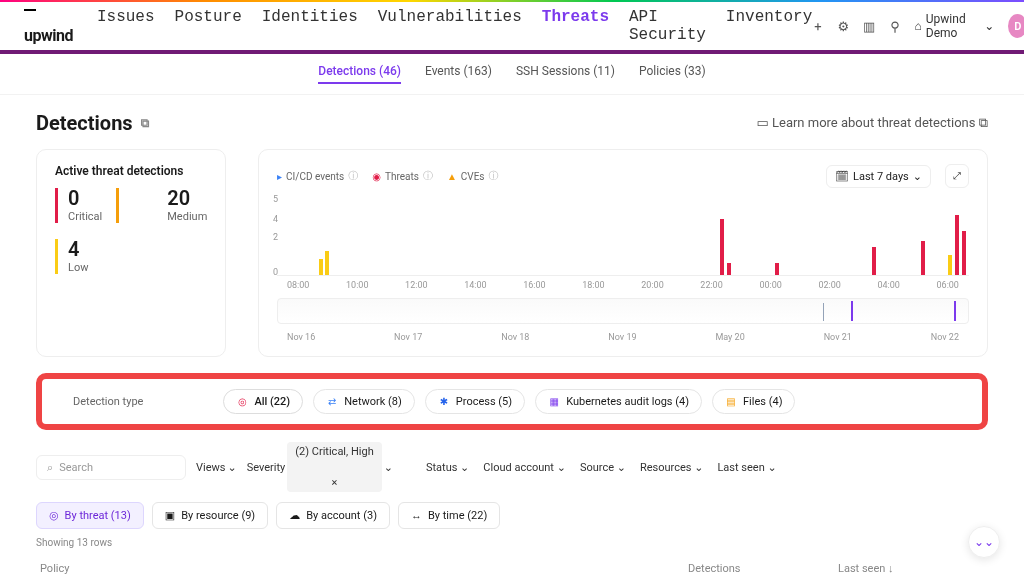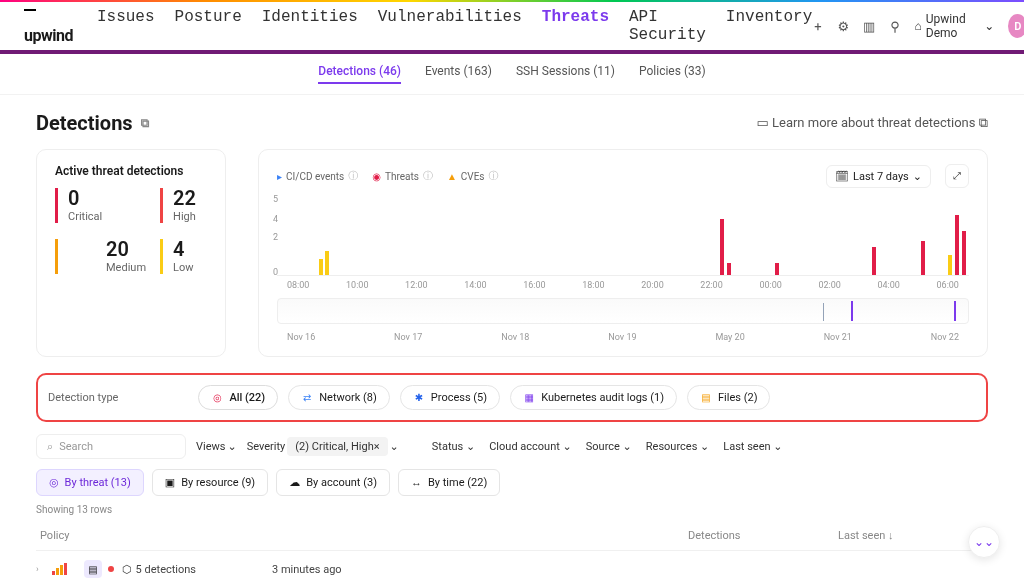--- a/index.html
+++ b/index.html
@@ -36,29 +36,29 @@
 .stat-num { font-size:20px; font-weight:600; line-height:1; }
 .stat-lbl { font-size:11px; color:#666; margin-top:2px; }
 .chart-header { display:flex; gap:14px; align-items:center; font-size:10px; }
 .legend-item { display:flex; align-items:center; gap:4px; color:#666; }
 .time-picker { margin-left:auto; border:1px solid #eee; border-radius:6px; padding:4px 8px; font-size:11px; display:flex; align-items:center; gap:4px; cursor:pointer; }
 .expand-btn { border:1px solid #eee; border-radius:6px; width:24px; height:24px; display:flex; align-items:center; justify-content:center; cursor:pointer; }
 .chart-body { height:80px; border-bottom:1px solid #eee; position:relative; margin-top:8px; }
 .chart-xaxis { display:flex; justify-content:space-between; font-size:9px; color:#999; margin-top:4px; padding:0 10px; }
 .chart-xaxis.dates { margin-top:8px; }
 .mini-chart { height:26px; border:1px solid #eee; border-radius:4px; margin-top:8px; position:relative; background:linear-gradient(180deg,#fafafa,#fff); }
-.detection-type-row { display:flex; align-items:center; gap:10px; border:2px solid #ef4444; border-radius:10px; padding:10px 10px; margin-bottom:12px; font-size:11px; }
+.detection-type-row { display:flex; align-items:center; gap:10px; border:6px solid #ef4444; border-radius:10px; padding:10px 31px; margin-bottom:12px; font-size:11px; }
 .dt-label { color:#666; margin-right:70px; }
 .chip { border:1px solid #e5e5e5; border-radius:16px; padding:5px 12px; display:flex; align-items:center; gap:6px; cursor:pointer; font-size:11px; background:#fff; }
 .chip.active { border-color:#ddd; font-weight:500; }
 .chip-icon { width:12px; height:12px; display:inline-flex; align-items:center; justify-content:center; font-size:10px; }
 .filter-row { display:flex; align-items:center; gap:10px; margin-bottom:10px; font-size:11px; }
 .search-box { border:1px solid #eee; border-radius:6px; padding:5px 10px; width:150px; color:#999; display:flex; align-items:center; gap:6px; }
 .filter-dd { color:#333; cursor:pointer; display:flex; align-items:center; gap:2px; }
-.filter-chip { background:#f3f3f3; border-radius:4px; padding:3px 8px; display:flex; align-items:center; gap:0; }
+.filter-chip { background:#f3f3f3; border-radius:4px; padding:3px 8px; display:flex; align-items:center; gap:18px;flex-direction:column; }
 .filter-right { margin-left:auto; display:flex; gap:14px; align-items:center; }
 .group-row { display:flex; gap:8px; margin-bottom:8px; }
 .group-chip { border:1px solid #e5e5e5; border-radius:6px; padding:6px 12px; font-size:11px; display:flex; align-items:center; gap:6px; cursor:pointer; background:#fff; }
 .group-chip.active { background:#f3f0ff; border-color:#ddd6fe; color:#6d28d9; }
 .showing { font-size:10px; color:#888; margin-bottom:6px; }
 .table-head { display:flex; font-size:11px; color:#888; padding:8px 0; border-bottom:1px solid #f0f0f0; }
 .col-policy { flex:1; padding-left:4px; }
 .col-det { width:150px; }
 .col-seen { width:150px; }
 .row { display:flex; align-items:center; padding:9px 0; border-bottom:1px solid #f7f7f7; font-size:11px; }
@@ -125,24 +125,20 @@
   </div>
 
   <div class="cards-row">
     <div class="card summary">
       <div class="card-title">Active threat detections</div>
       <div class="stats-grid">
         <div class="stat crit">
           <div class="stat-num">0</div>
           <div class="stat-lbl">Critical</div>
         </div>
-        <div class="stat high">
-          <div class="stat-num">22</div>
-          <div class="stat-lbl">High</div>
-        </div>
         <div class="stat med">
           <div class="stat-num">20</div>
           <div class="stat-lbl">Medium</div>
         </div>
         <div class="stat low">
           <div class="stat-num">4</div>
           <div class="stat-lbl">Low</div>
         </div>
       </div>
     </div>
@@ -228,25 +224,25 @@
         <div class="chip">
           <span class="chip-icon" style="color:#3b82f6">⇄</span>
           <span>Network (8)</span>
         </div>
         <div class="chip">
           <span class="chip-icon" style="color:#2563eb">✱</span>
           <span>Process (5)</span>
         </div>
         <div class="chip">
           <span class="chip-icon" style="color:#7c3aed">▦</span>
-          <span>Kubernetes audit logs (1)</span>
+          <span>Kubernetes audit logs (4)</span>
         </div>
         <div class="chip">
           <span class="chip-icon" style="color:#f59e0b">▤</span>
-          <span>Files (2)</span>
+          <span>Files (4)</span>
         </div>
       </div>
   </div>
 
   <div class="filter-row">
     <div class="search-box">
       <span>⌕</span>
       <span style="color:#999">Search</span>
     </div>
     <div class="filter-dd"><span>Views</span> ⌄</div>

